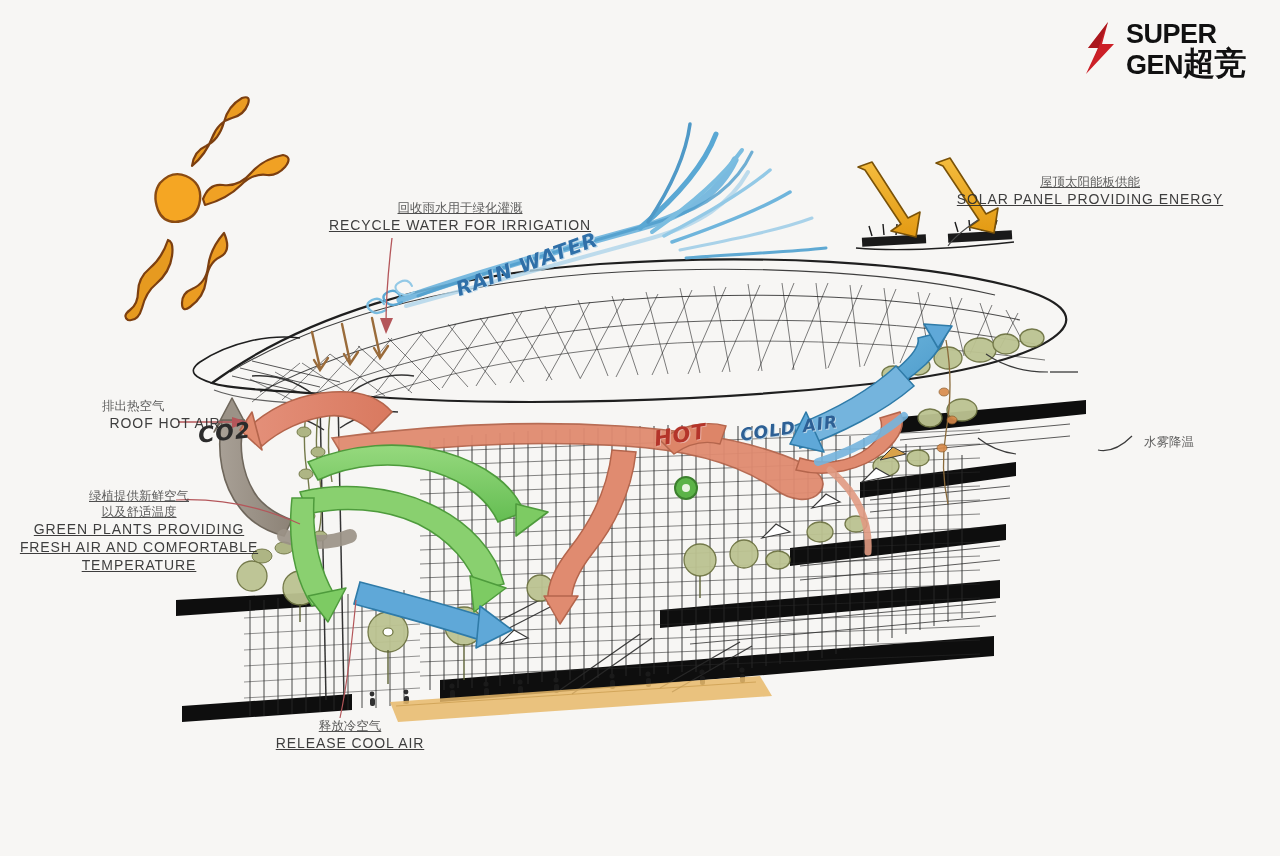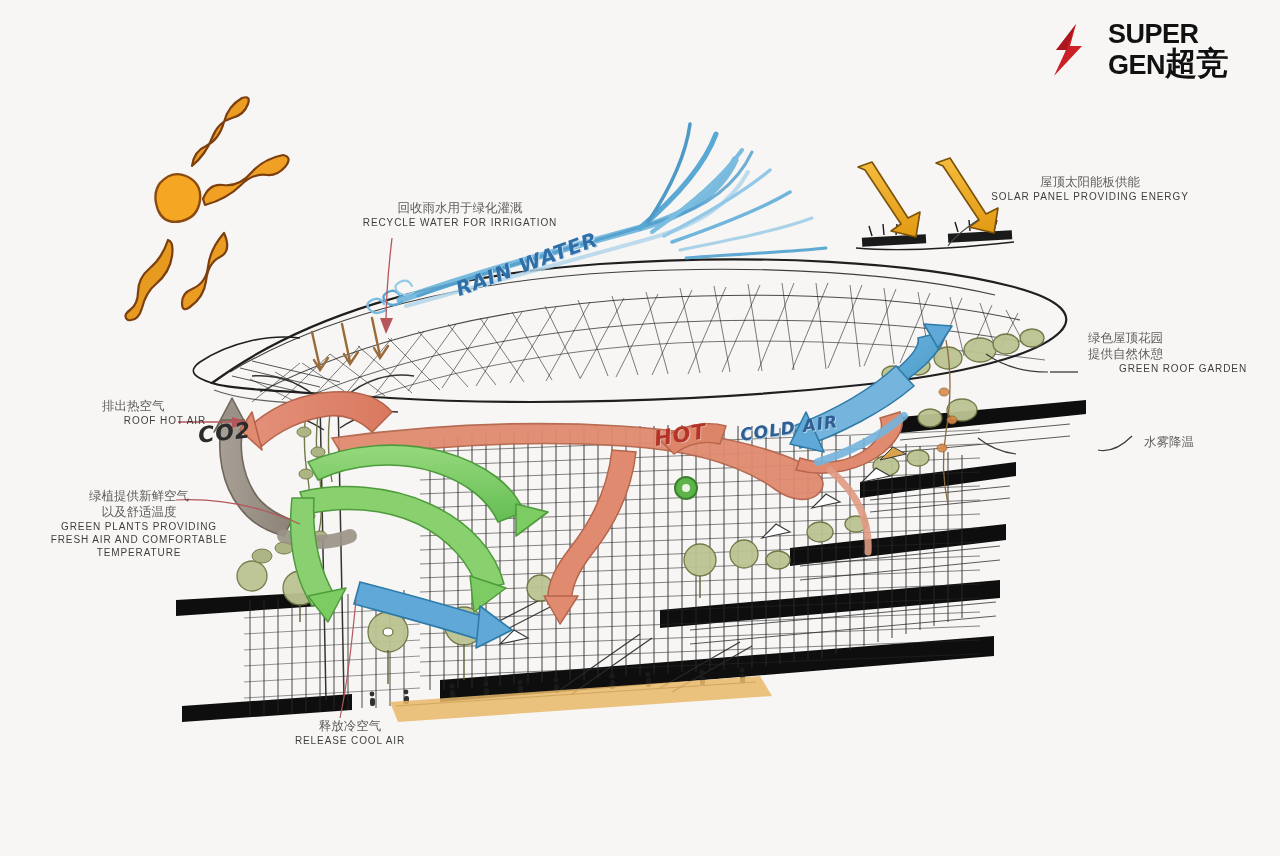--- a/index.html
+++ b/index.html
@@ -7,34 +7,34 @@
     width:1280px;height:856px;
     background:#f7f6f4;
     font-family:"Liberation Sans", sans-serif;
     overflow:hidden;
     position:relative;
   }
   #stage{position:absolute;inset:0;width:1280px;height:856px;}
   svg.layer{position:absolute;left:0;top:0;width:1280px;height:856px;overflow:visible;}
 
   
-  #logo{position:absolute;left:1052px;top:22px;display:flex;align-items:center;gap:22px;}
+  #logo{position:absolute;left:1084px;top:22px;display:flex;align-items:flex-start;gap:8px;}
   #logo .bolt{width:34px;height:52px;}
   #logo .words{line-height:0.96;}
   #logo .w1{font-size:27px;font-weight:bold;letter-spacing:-0.5px;color:#111;font-family:"Liberation Sans",sans-serif;}
   #logo .w2{font-size:27px;font-weight:bold;letter-spacing:-0.5px;color:#111;font-family:"Liberation Sans",sans-serif;}
   #logo .cn{font-family:"DejaVu Sans",sans-serif;font-size:32px;font-weight:bold;margin-top:40px;}
 
   
   .lab{position:absolute;color:#2a2a2a;}
   .lab .cn{font-family:"DejaVu Sans",sans-serif;font-size:12.5px;line-height:1.28;
            color:#3a3a3a;opacity:.82;filter:blur(.35px);}
-  .lab .en{font-family:"Liberation Sans",sans-serif;font-size:10px;letter-spacing:.9px;
+  .lab .en{font-family:"Liberation Sans",sans-serif;font-size:14px;letter-spacing:.9px;
            line-height:1.3;color:#2b2b2b;opacity:.9;text-align:center;}
-  .c{text-align:center;}
+  .c{text-align:center;text-decoration:underline;}
   .l{text-align:left;}
 
   
   #brand{position:absolute;left:760px;top:752px;width:470px;height:100px;}
   #brand .blob{position:absolute;right:42px;top:-4px;width:96px;height:96px;border-radius:50%;
     background:radial-gradient(circle at 35% 30%,#4d8ef7 0%,#3f7ae8 35%,#3ab5c9 75%,#35c6b0 100%);
     opacity:.93;}
   #brand .en1{position:absolute;right:28px;top:10px;text-align:center;width:280px;
     font-family:"Liberation Sans",sans-serif;font-size:12px;letter-spacing:.6px;color:#1b1b1b;
     line-height:1.45;opacity:.9;}
@@ -544,25 +544,20 @@
   <div class="lab c" style="left:300px;top:200px;width:320px;">
     <div class="cn">回收雨水用于绿化灌溉</div>
     <div class="en">RECYCLE WATER FOR IRRIGATION</div>
   </div>
 
   <div class="lab c" style="left:930px;top:174px;width:320px;">
     <div class="cn">屋顶太阳能板供能</div>
     <div class="en">SOLAR PANEL PROVIDING ENERGY</div>
   </div>
 
-  <div class="lab l" style="left:1088px;top:330px;width:190px;">
-    <div class="cn">绿色屋顶花园</div>
-    <div class="cn">提供自然休憩</div>
-    <div class="en">GREEN ROOF GARDEN</div>
-  </div>
 
   <div class="lab l" style="left:1022px;top:434px;width:250px;margin-left:44px;">
     <div class="cn" style="padding-left:78px;">水雾降温</div>
   </div>
 
   <div class="lab l" style="left:80px;top:398px;width:170px;">
     <div class="cn" style="padding-left:22px;">排出热空气</div>
     <div class="en">ROOF HOT AIR</div>
   </div>
 

